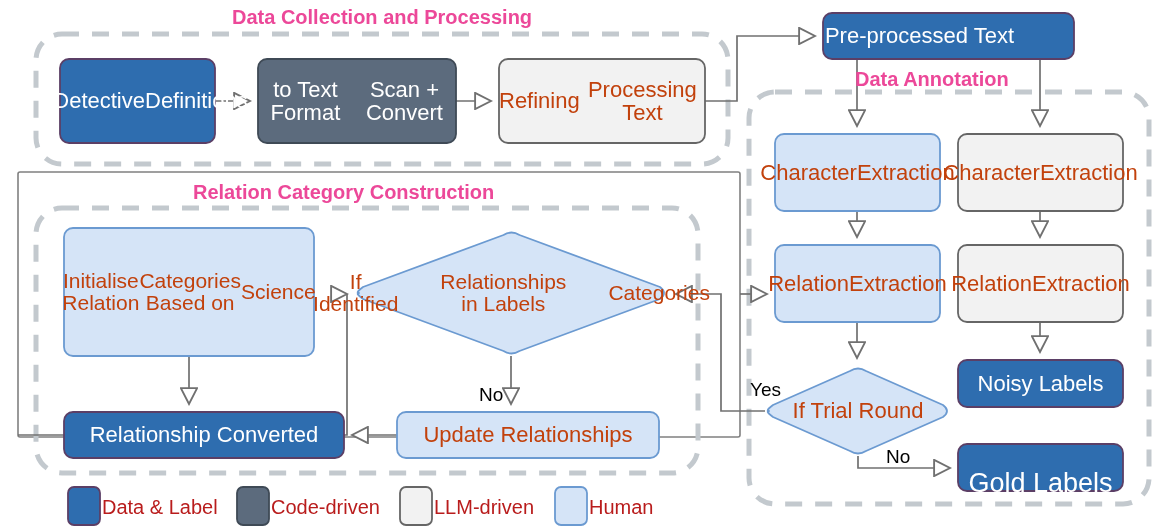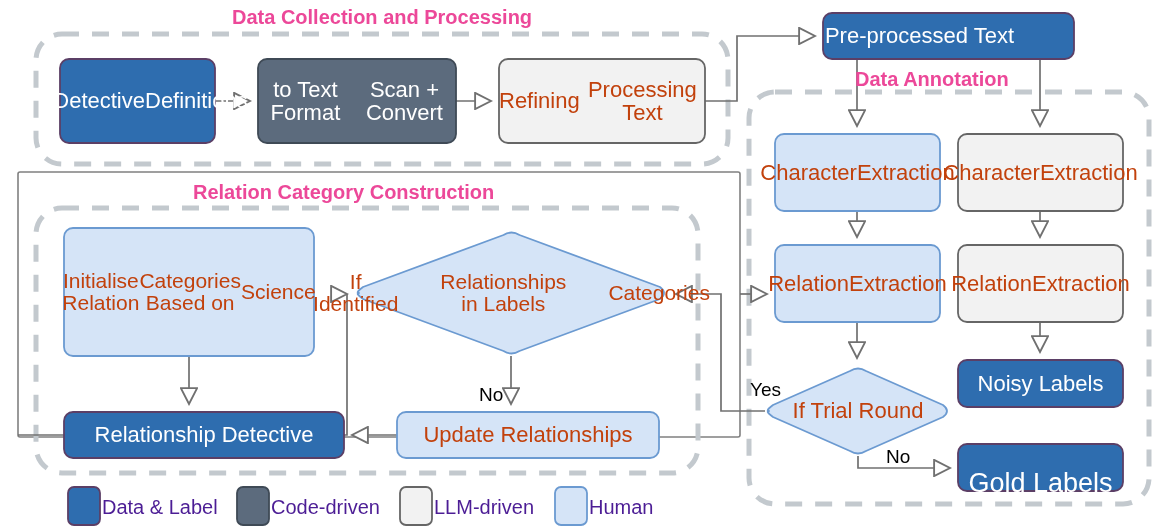--- a/index.html
+++ b/index.html
@@ -5,21 +5,21 @@
   html,body{margin:0;padding:0;background:#ffffff;}
   #root{position:relative;width:1163px;height:532px;background:#ffffff;
         font-family:"Liberation Sans",sans-serif;overflow:hidden;}
   svg{position:absolute;left:0;top:0;width:1163px;height:532px;}
   .node-label{position:absolute;display:flex;align-items:center;justify-content:center;
               text-align:center;line-height:1.06;pointer-events:none;}
   .t-white{color:#ffffff;}
   .t-black{color:#c2410c;}
   .group-title{position:absolute;font-weight:bold;color:#ec4899;white-space:nowrap;}
   .edge-label{position:absolute;color:#000000;white-space:nowrap;}
-  .legend-label{position:absolute;color:#4c1d95;white-space:nowrap;}
+  .legend-label{position:absolute;color:#b91c1c;white-space:nowrap;}
 </style>
 </head>
 <body>
 
 <div id="root">
   <svg id="canvas" viewBox="0 0 1163 532" xmlns="http://www.w3.org/2000/svg">
     <defs>
       <marker id="arw" viewBox="0 0 12 12" refX="11" refY="6" markerWidth="11" markerHeight="11" orient="auto-start-reverse">
         <path d="M0.8,0.8 L11,6 L0.8,11.2 Z" fill="#ffffff" stroke="#707070" stroke-width="1.2"></path>
       </marker>
@@ -118,21 +118,21 @@
         <div>Initialise Relation</div>
         <div>Categories Based on</div>
         <div>Science</div>
       </div>
       <div class="node-label t-black" style="left: 355px; top: 230px; width: 313px; height: 126px; font-size: 21px; gap: 42px;">
         <div>If Identified</div>
         <div>Relationships in Labels</div>
         <div>Categories</div>
       </div>
       <div class="node-label t-white" style="left: 64px; top: 412px; width: 280px; height: 46px; font-size: 22px;">
-        <div>Relationship Detective</div>
+        <div>Relationship Converted</div>
       </div>
       <div class="node-label t-black" style="left: 397px; top: 412px; width: 262px; height: 46px; font-size: 22px;">
         <div>Update Relationships</div>
       </div>
       <div class="group-title" style="left: 232px; top: 6px; font-size: 20px;">Data Collection and Processing</div>
       <div class="group-title" style="left: 855px; top: 68px; font-size: 20px;">Data Annotation</div>
       <div class="group-title" style="left: 193px; top: 181px; font-size: 20px;">Relation Category Construction</div>
       <div class="edge-label" style="left: 479px; top: 384px; font-size: 19px;">No</div>
       <div class="edge-label" style="left: 721px; top: 379px; font-size: 19px; margin-left: 29px;">Yes</div>
       <div class="edge-label" style="left: 886px; top: 446px; font-size: 19px;">No</div>

